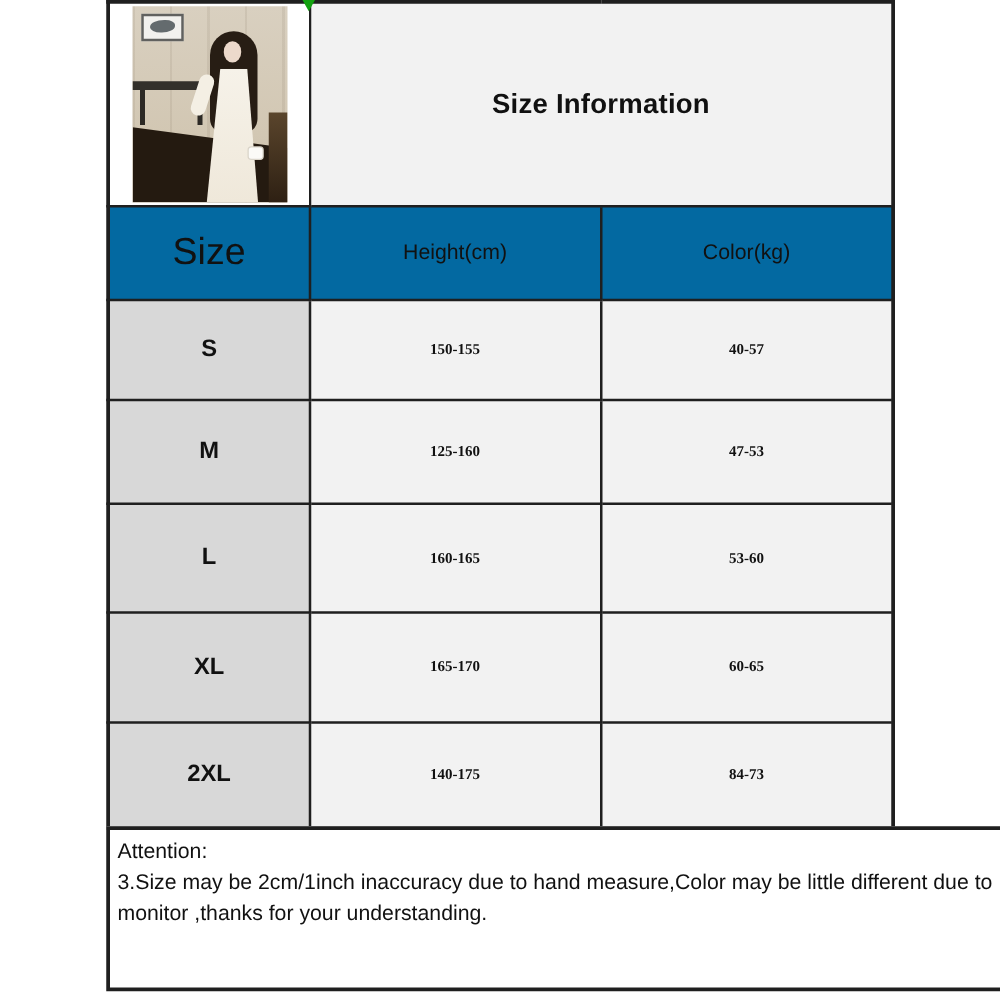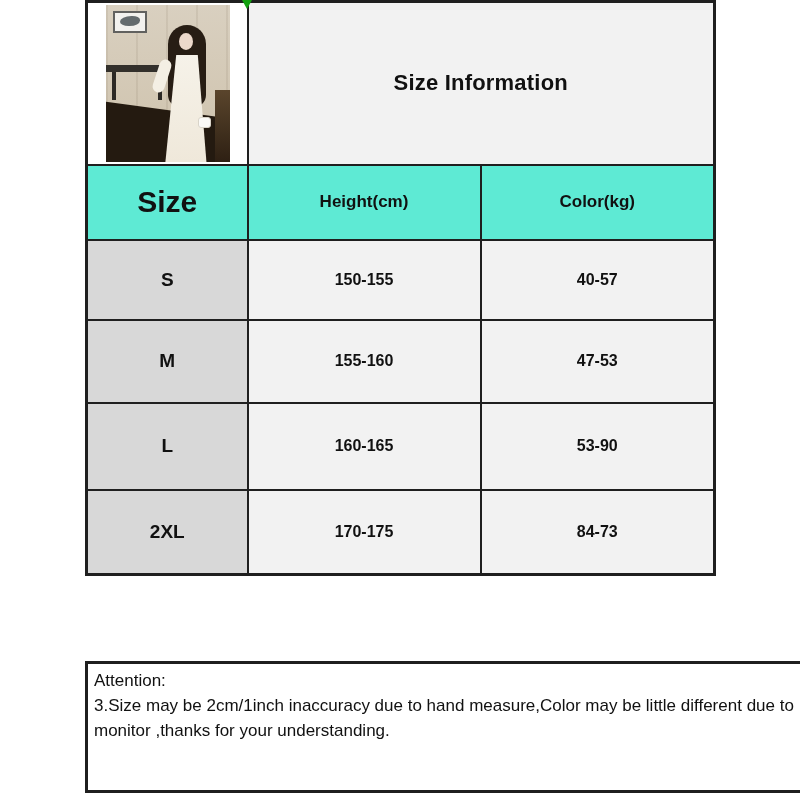--- a/index.html
+++ b/index.html
@@ -17,24 +17,24 @@
   .r-head  { height:75px; }
   .r-s     { height:80px; }
   .r-m     { height:83px; }
   .r-l     { height:87px; }
   .r-xl    { height:88px; }
   .r-2xl   { height:85px;padding-left:44px; }
 
   .photo-cell { background:#ffffff; position:relative; }
   .title-cell { background:#f2f2f2; font-size:22px; font-weight:bold; letter-spacing:.2px; }
 
-  .head-cell  { background:#5eead4; font-weight:bold; font-size:17px; }
+  .head-cell  { background:#0369a1; font-weight:normal; font-size:17px; }
   .size-head  { font-size:30px; }
   .size-cell  { background:#d8d8d8; font-weight:bold; font-size:19px; }
-  .val-cell   { background:#f2f2f2; font-weight:600; font-size:16px; }
+  .val-cell   { background:#f2f2f2; font-weight:600; font-size:12px;font-family:Liberation Serif, serif; }
 
   
   .green-marker { position:absolute; left:242px; top:0; width:0; height:0; z-index:5;
     border-left:5px solid transparent; border-right:5px solid transparent;
     border-top:9px solid #12a10f; }
 
   
   .attention-box { position:absolute; left:85px; top:661px; width:728px; height:132px;
     background:#ffffff; border:3px solid #1f1f1f; padding:4px 6px;
     font-size:17px; line-height:25px; }
@@ -106,31 +106,36 @@
       <td class="head-cell">Height(cm)</td>
       <td class="head-cell">Color(kg)</td>
     </tr>
     <tr class="r-s">
       <td class="size-cell">S</td>
       <td class="val-cell">150-155</td>
       <td class="val-cell">40-57</td>
     </tr>
     <tr class="r-m">
       <td class="size-cell">M</td>
-      <td class="val-cell">155-160</td>
+      <td class="val-cell">125-160</td>
       <td class="val-cell">47-53</td>
     </tr>
     <tr class="r-l">
       <td class="size-cell">L</td>
       <td class="val-cell">160-165</td>
-      <td class="val-cell">53-90</td>
+      <td class="val-cell">53-60</td>
+    </tr>
+    <tr class="r-xl">
+      <td class="size-cell">XL</td>
+      <td class="val-cell">165-170</td>
+      <td class="val-cell">60-65</td>
     </tr>
     <tr class="r-2xl">
       <td class="size-cell">2XL</td>
-      <td class="val-cell">170-175</td>
+      <td class="val-cell">140-175</td>
       <td class="val-cell">84-73</td>
     </tr>
   </tbody>
     </table>
 </div>
 
 <div class="attention-box">
   <div>Attention:</div>
   <div>3.Size may be 2cm/1inch inaccuracy due to hand measure,Color may be little different due to monitor ,thanks for your understanding.</div>
 </div>

